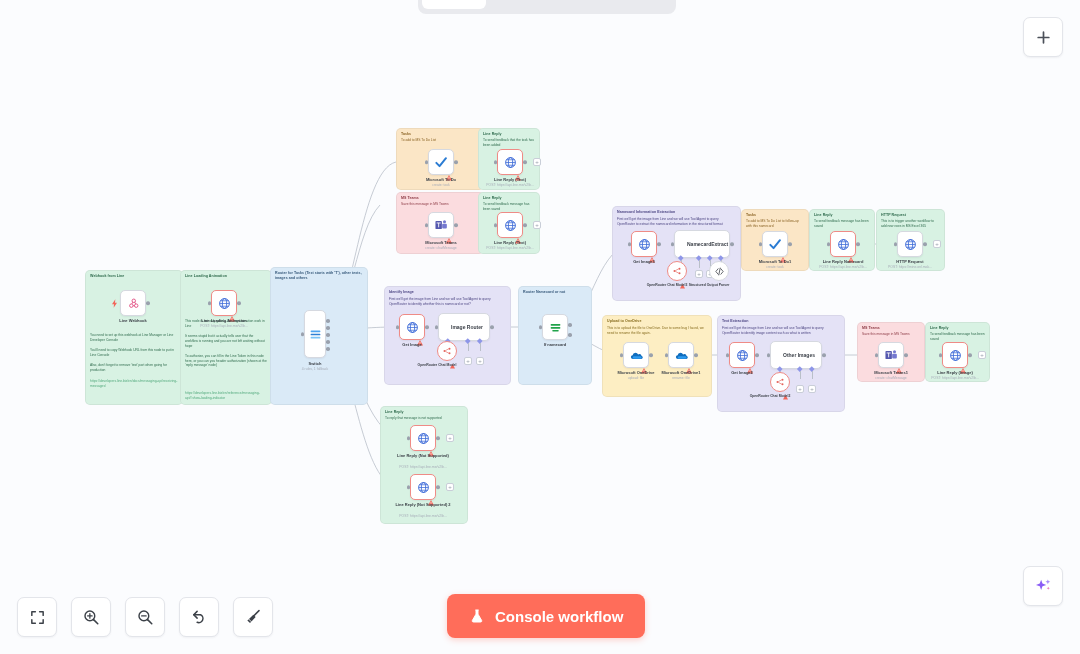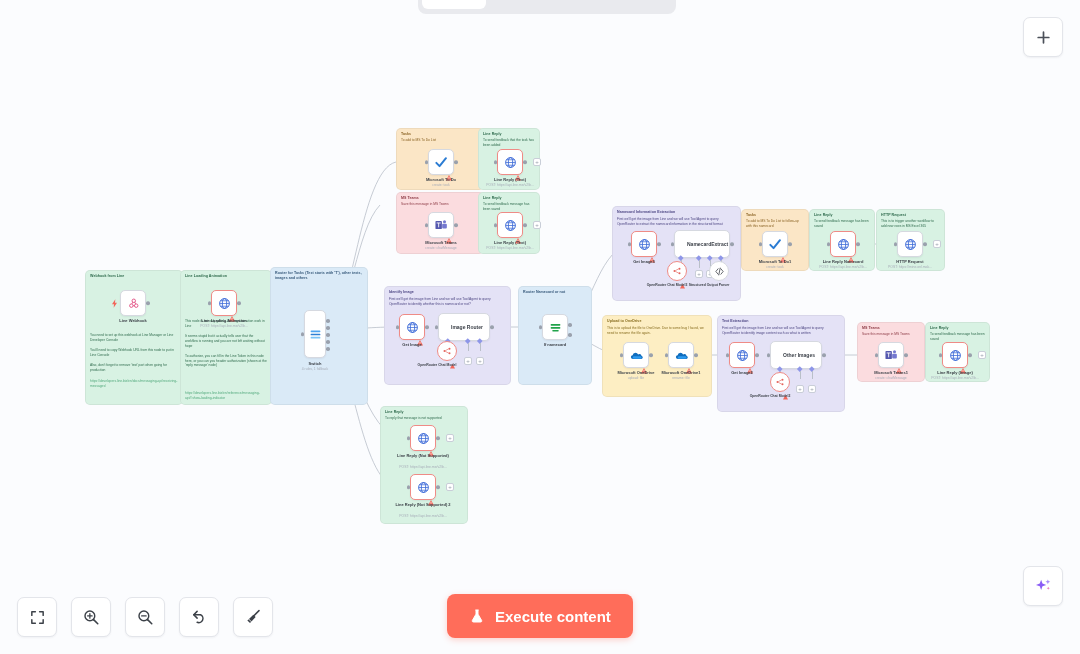--- a/index.html
+++ b/index.html
@@ -884,16 +884,16 @@
         <path d="M12.5 9 L15.5 12 L8 20 L4.5 16.5 Z" fill="#3c4148"></path>
         <path d="M6 14.5 L10 18.5" stroke="#fff" stroke-width="1.1"></path>
       </svg>
     </div>
   </div>
 
   <button id="execute-workflow-button">
     <svg width="16" height="16" viewBox="0 0 24 24">
       <path d="M9.5 3 H14.5 M10.5 3 V9.2 L5.2 18.4 A1.6 1.6 0 0 0 6.6 21 H17.4 A1.6 1.6 0 0 0 18.8 18.4 L13.5 9.2 V3" fill="#fff" stroke="#fff" stroke-width="1.5" stroke-linejoin="round"></path>
     </svg>
-    <span>Execute content</span>
+    <span>Console workflow</span>
   </button>
 
 </div>
 
 </body></html>

